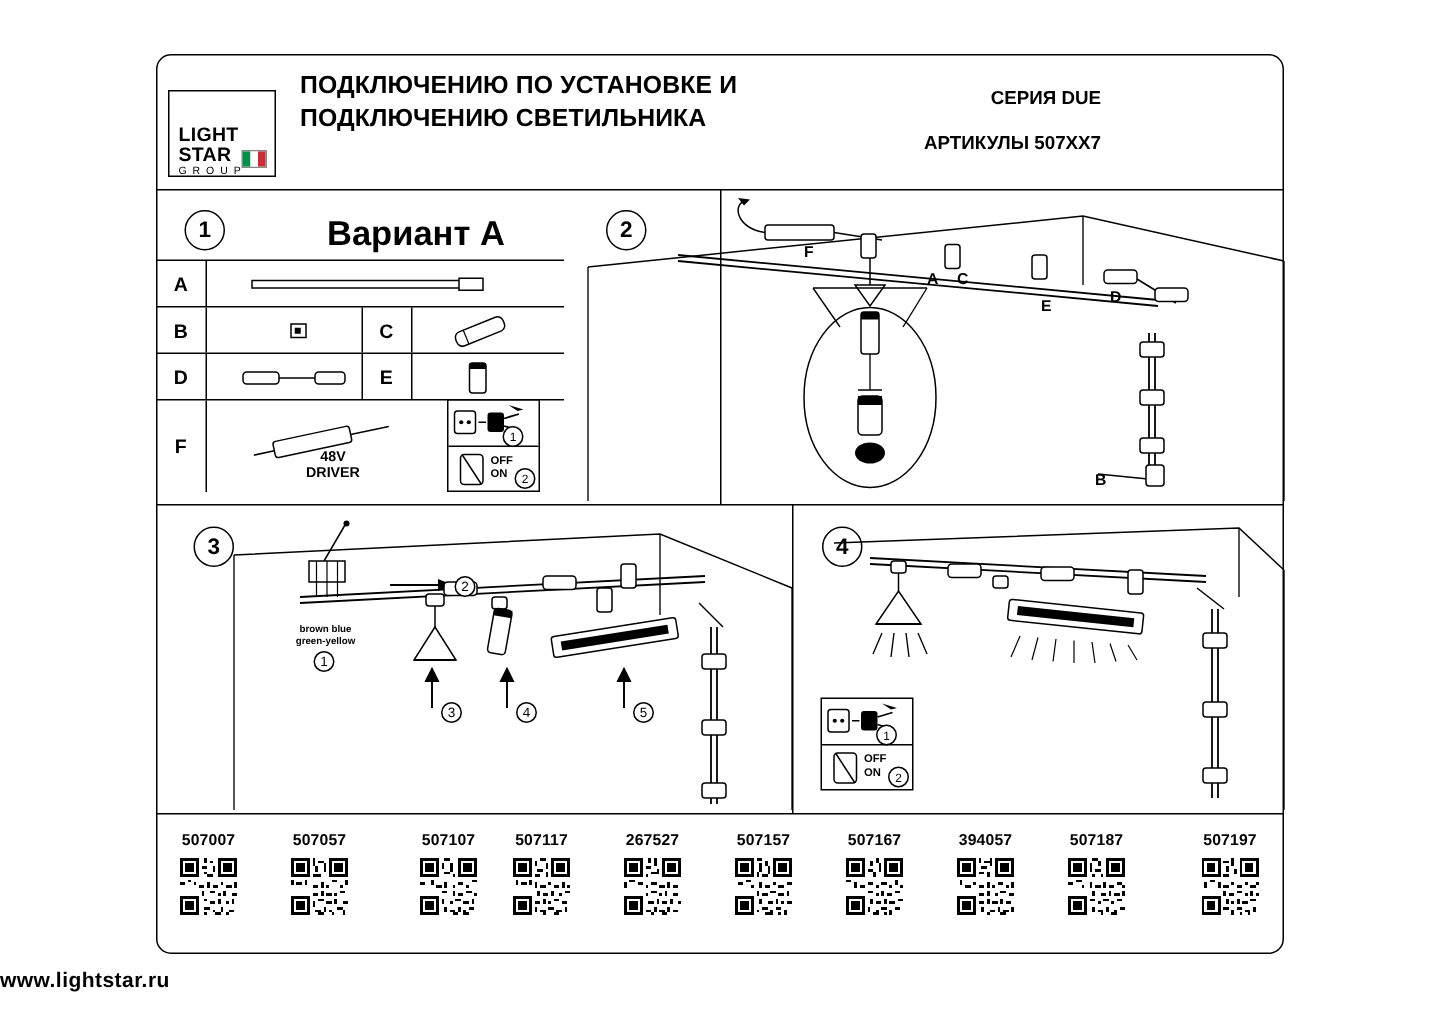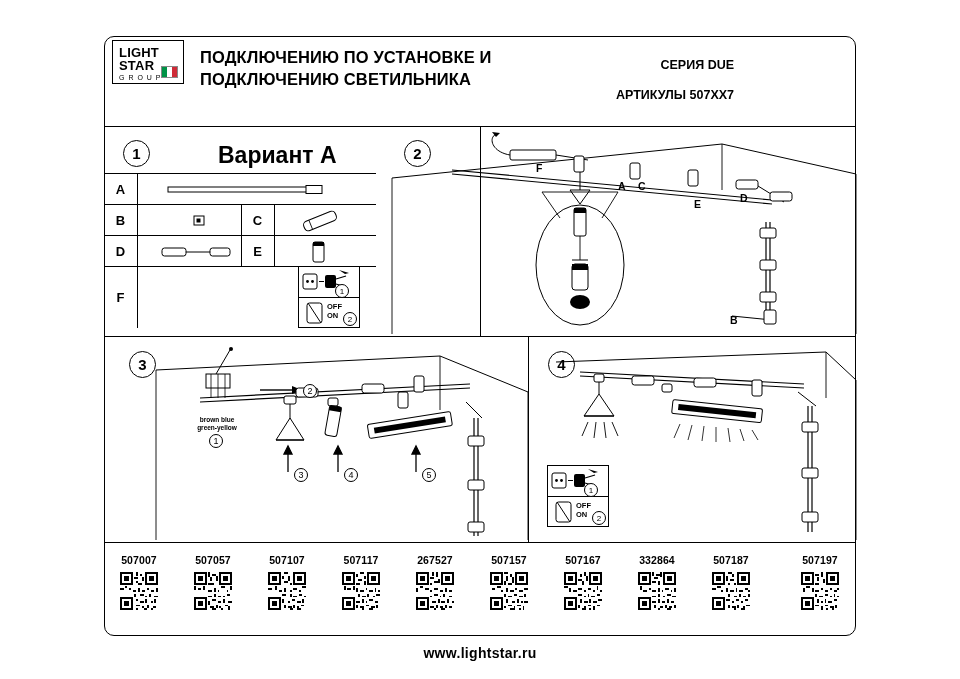--- a/index.html
+++ b/index.html
@@ -30,25 +30,25 @@
   }
   
   .header {
     position: absolute;
     left: 104px; top: 36px;
     width: 752px; height: 90px;
     box-sizing: border-box;
   }
   .logo-box {
     position: absolute;
-    left: 8px; top: 4px;
-    width: 72px; height: 44px;
+    left: 8px; top: 24px;
+    width: 72px; height: 58px;
     border: 1.2px solid #000;
     box-sizing: border-box;
-    padding: 5px 0 0 6px;
+    padding: 22px 0 0 6px;
   }
   .logo-line {
     font-weight: bold;
     font-size: 13px;
     line-height: 13px;
     letter-spacing: 0.2px;
   }
   .logo-group {
     font-size: 7px;
     letter-spacing: 1px;
@@ -288,21 +288,20 @@
   }
   .qr {
     width: 38px; height: 38px;
     margin: 6px auto 0;
     display: block;
   }
   .site {
     position: absolute;
     left: 0; top: 645px;
     width: 960px;
-    text-align: center;
     font-size: 14px;
     font-weight: bold;
     letter-spacing: 0.3px;
   }
   svg { display: block; overflow: visible; }
   .dg { position: absolute; }
 </style>
 </head>
 <body>
 
@@ -386,20 +385,33 @@
       <div class="pcell-art2">
         <svg width="101" height="31" viewBox="0 0 101 31">
           <rect x="38" y="6" width="11" height="20" rx="2" fill="#fff" stroke="#000" stroke-width="1"></rect>
           <rect x="38" y="6" width="11" height="4" fill="#000"></rect>
         </svg>
       </div>
     </div>
 
     <div class="prow tall">
       <div class="pcell-letter">F</div>
+      <div class="pcell-art">
+        <svg width="238" height="62" viewBox="0 0 238 62">
+          <g transform="rotate(-12 85 25)">
+            <rect x="44" y="19" width="52" height="11" rx="2" fill="#fff" stroke="#000" stroke-width="1"></rect>
+            <line x1="96" y1="25" x2="122" y2="25" stroke="#000" stroke-width="1"></line>
+            <line x1="30" y1="25" x2="44" y2="25" stroke="#000" stroke-width="1"></line>
+          </g>
+        </svg>
+        <div class="driver-text">
+          <span>48V</span><br>
+          <span>DRIVER</span>
+        </div>
+      </div>
     </div>
   </div>
 
   <div class="safety-box" id="safety1">
     <div class="half top">
       <svg width="60" height="29" viewBox="0 0 60 29">
         <rect x="4" y="7" width="14" height="15" rx="2" fill="#fff" stroke="#000" stroke-width="1"></rect>
         <circle cx="8.5" cy="14.5" r="1.4" fill="#000"></circle>
         <circle cx="13.5" cy="14.5" r="1.4" fill="#000"></circle>
         <rect x="26" y="8" width="11" height="13" rx="2" fill="#000"></rect>
@@ -634,21 +646,21 @@
     <div class="code-item" style="left:78px;">
       <div class="code-label">507057</div>
       <svg class="qr" viewBox="0 0 21 21" shape-rendering="crispEdges">
         <rect width="21" height="21" fill="#fff"></rect>
         <path fill="#000" d="M0 0h7v7H0zM14 0h7v7h-7zM0 14h7v7H0z"></path>
         <path fill="#fff" d="M1 1h5v5H1zM15 1h5v5h-5zM1 15h5v5H1z"></path>
         <path fill="#000" d="M2 2h3v3H2zM16 2h3v3h-3zM2 16h3v3H2z"></path>
         <path fill="#000" d="M8 0h1v3H8zM10 1h2v1h-2zM9 3h1v2H9zM12 2h1v3h-1zM8 6h3v1H8zM0 8h1v2H0zM2 9h2v1H2zM5 8h1v2H5zM8 10h2v1H8zM11 9h1v2h-1zM13 10h1v1h-1zM15 8h2v1h-2zM18 10h1v1h-1zM20 8h1v2h-1zM8 13h2v1H8zM11 12h1v2h-1zM13 13h2v1h-2zM16 13h1v1h-1zM18 12h2v1h-2zM8 16h1v2H8zM10 15h2v1h-2zM13 16h2v1h-2zM16 15h1v2h-1zM19 16h2v1h-2zM9 19h2v1H9zM12 18h1v2h-1zM14 19h1v1h-1zM17 18h2v1h-2zM10 20h2v1h-2zM15 20h1v1h-1zM19 19h1v2h-1z"></path>
       </svg>
     </div>
-    <div class="code-item" style="left:152px;">
+    <div class="code-item" style="left:164px;">
       <div class="code-label">507107</div>
       <svg class="qr" viewBox="0 0 21 21" shape-rendering="crispEdges">
         <rect width="21" height="21" fill="#fff"></rect>
         <path fill="#000" d="M0 0h7v7H0zM14 0h7v7h-7zM0 14h7v7H0z"></path>
         <path fill="#fff" d="M1 1h5v5H1zM15 1h5v5h-5zM1 15h5v5H1z"></path>
         <path fill="#000" d="M2 2h3v3H2zM16 2h3v3h-3zM2 16h3v3H2z"></path>
         <path fill="#000" d="M9 0h2v1H9zM8 2h1v2H8zM11 2h1v3h-1zM9 5h2v1H9zM12 6h1v1h-1zM0 9h2v1H0zM4 8h1v2H4zM6 10h2v1H6zM9 9h1v2H9zM12 10h1v1h-1zM14 9h2v1h-2zM17 10h1v1h-1zM19 8h2v1h-2zM8 12h2v1H8zM12 12h1v2h-1zM14 13h2v1h-2zM17 12h2v1h-2zM20 13h1v1h-1zM8 15h1v2H8zM11 16h1v1h-1zM13 15h2v1h-2zM16 16h2v1h-2zM19 15h1v2h-1zM9 18h1v2H9zM11 19h2v1h-2zM14 18h1v2h-1zM16 19h1v1h-1zM18 18h2v1h-2zM12 20h2v1h-2zM16 20h2v1h-2z"></path>
       </svg>
     </div>
     <div class="code-item" style="left:226px;">
@@ -685,21 +697,21 @@
       <div class="code-label">507167</div>
       <svg class="qr" viewBox="0 0 21 21" shape-rendering="crispEdges">
         <rect width="21" height="21" fill="#fff"></rect>
         <path fill="#000" d="M0 0h7v7H0zM14 0h7v7h-7zM0 14h7v7H0z"></path>
         <path fill="#fff" d="M1 1h5v5H1zM15 1h5v5h-5zM1 15h5v5H1z"></path>
         <path fill="#000" d="M2 2h3v3H2zM16 2h3v3h-3zM2 16h3v3H2z"></path>
         <path fill="#000" d="M9 1h1v2H9zM11 0h1v2h-1zM8 4h2v1H8zM12 2h1v3h-1zM10 5h1v2h-1zM0 8h2v1H0zM3 9h1v2H3zM5 10h2v1H5zM8 9h2v1H8zM11 10h1v1h-1zM13 9h2v1h-2zM16 10h1v1h-1zM18 8h1v2h-1zM20 10h1v1h-1zM8 12h2v1H8zM11 13h1v1h-1zM13 12h1v2h-1zM15 13h2v1h-2zM18 12h2v1h-2zM9 15h1v2H9zM11 16h2v1h-2zM14 15h1v2h-1zM16 16h2v1h-2zM19 15h2v1h-2zM8 18h1v2H8zM11 19h1v1h-1zM13 18h2v1h-2zM16 19h1v2h-1zM18 18h2v1h-2zM10 20h2v1h-2zM14 20h1v1h-1z"></path>
       </svg>
     </div>
     <div class="code-item" style="left:522px;">
-      <div class="code-label">332864</div>
+      <div class="code-label">394057</div>
       <svg class="qr" viewBox="0 0 21 21" shape-rendering="crispEdges">
         <rect width="21" height="21" fill="#fff"></rect>
         <path fill="#000" d="M0 0h7v7H0zM14 0h7v7h-7zM0 14h7v7H0z"></path>
         <path fill="#fff" d="M1 1h5v5H1zM15 1h5v5h-5zM1 15h5v5H1z"></path>
         <path fill="#000" d="M2 2h3v3H2zM16 2h3v3h-3zM2 16h3v3H2z"></path>
         <path fill="#000" d="M8 0h1v2H8zM10 1h2v1h-2zM9 3h2v1H9zM12 0h1v3h-1zM8 5h2v1H8zM11 5h1v2h-1zM1 8h1v2H1zM3 10h2v1H3zM6 9h1v1H6zM8 10h2v1H8zM11 9h1v2h-1zM13 10h1v1h-1zM15 9h2v1h-2zM18 10h1v1h-1zM20 9h1v2h-1zM8 13h2v1H8zM11 12h1v2h-1zM14 13h1v1h-1zM16 12h2v1h-2zM19 13h2v1h-2zM8 16h2v1H8zM11 15h1v2h-1zM13 16h2v1h-2zM16 15h1v2h-1zM18 16h2v1h-2zM9 18h1v2H9zM12 19h2v1h-2zM15 18h1v2h-1zM17 19h2v1h-2zM20 18h1v2h-1zM11 20h1v1h-1zM16 20h2v1h-2z"></path>
       </svg>
     </div>
     <div class="code-item" style="left:596px;">
       <div class="code-label">507187</div>

